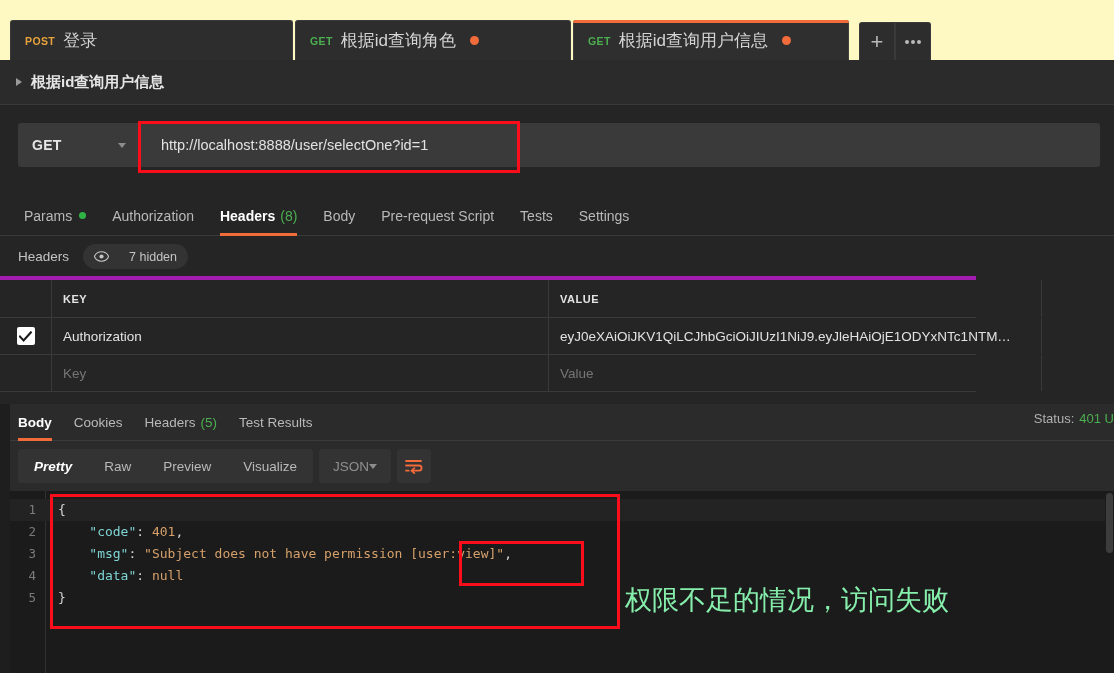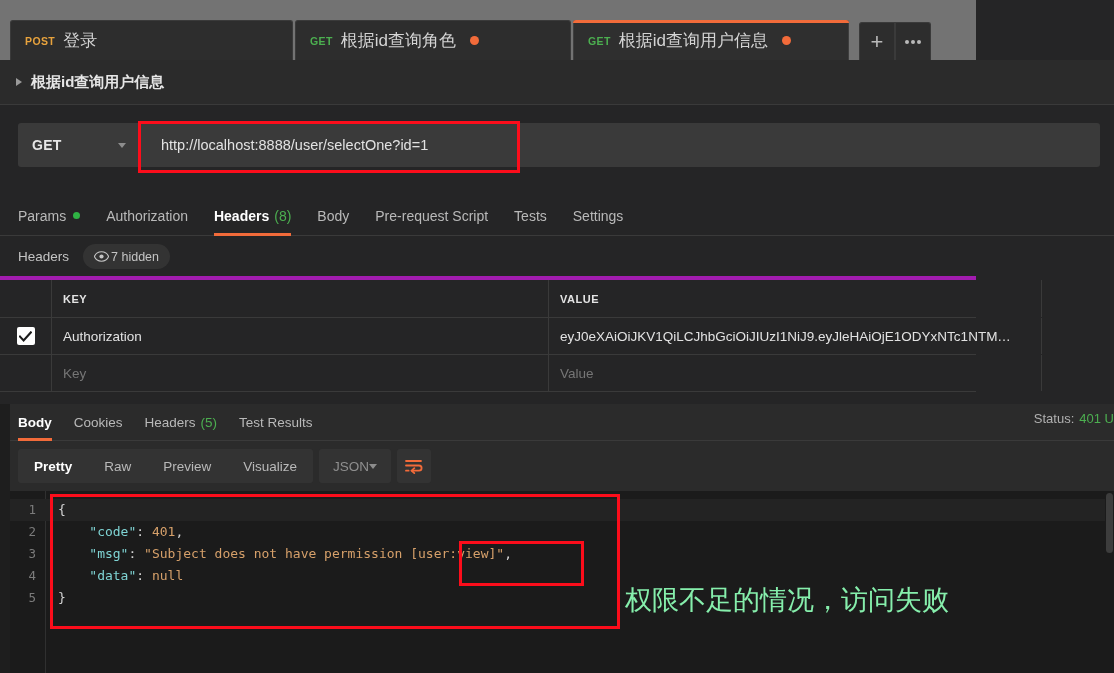--- a/index.html
+++ b/index.html
@@ -6,22 +6,22 @@
   html, body {
     width: 1114px; height: 673px;
     background: #1e1e1e;
     font-family: "Liberation Sans", "DejaVu Sans", sans-serif;
     overflow: hidden;
   }
   #app { position: relative; width: 1114px; height: 673px; background: #252526; }
 
   
   .tabstrip {
-    position: absolute; left: 0; top: 0; width: 976px; height: 60px;
-    background: #737373; display: flex; align-items: flex-end;
+    position: absolute; left: 0; top: 0; width: 1114px; height: 60px;
+    background: #fef9c3; display: flex; align-items: flex-end;
     padding-left: 10px;
   }
   .tab {
     position: relative; height: 40px; display: flex; align-items: center;
     padding: 0 14px; background: #2d2d2d; border: 1px solid #3a3a3a;
     border-bottom: none; border-radius: 3px 3px 0 0; margin-right: 2px;
     cursor: pointer; white-space: nowrap;
   }
   .tab.active { background: #2f2f2f; border-color: #3f3f3f; }
   .tab.active::before {
@@ -84,21 +84,21 @@
   }
   .urlfield {
     flex: 1; display: flex; align-items: center; padding-left: 20px;
     font-size: 14.5px; color: #e2e2e2; border-left: 1px solid #4a4a4a;
     cursor: text; overflow: hidden; white-space: nowrap;
   }
 
   
   .subtabs {
     position: absolute; left: 0; top: 196px; width: 1114px; height: 40px;
-    display: flex; align-items: center; padding-left: 18px;
+    display: flex; align-items: center; padding-left: 24px;
     border-bottom: 1px solid #3a3a3a; background: #252526;
   }
   .subtab {
     position: relative; height: 40px; display: flex; align-items: center;
     margin-right: 26px; font-size: 14px; color: #b9b9b9; cursor: pointer;
     white-space: nowrap;
   }
   .subtab.active { color: #fff; font-weight: bold; }
   .subtab.active::after {
     content: ""; position: absolute; left: 0; right: 0; bottom: 0; height: 2.5px;
@@ -109,21 +109,21 @@
   }
   .subtab .cnt { color: #4caf50; margin-left: 5px; font-weight: normal; }
 
   
   .headers-subrow {
     position: absolute; left: 0; top: 237px; width: 1114px; height: 39px;
     display: flex; align-items: center; padding-left: 18px; background: #252526;
   }
   .hs-label { font-size: 13.5px; color: #c4c4c4; margin-right: 14px; }
   .hidden-pill {
-    display: flex; align-items: center; gap: 2px; height: 25px; padding: 0 11px;
+    display: flex; align-items: center; gap: 20px; height: 25px; padding: 0 11px;
     background: #333333; border-radius: 13px; cursor: pointer;
   }
   .hidden-pill .txt { font-size: 12.5px; color: #c4c4c4; }
   .eye { display: block; }
 
   
   .htable {
     position: absolute; left: 0; top: 276px; width: 976px; height: 112px;
     border-top: 4px solid #a21caf; background: #252526;
   }
@@ -175,21 +175,21 @@
 
   .body-toolbar {
     position: absolute; left: 10px; top: 441px; width: 1104px; height: 50px;
     background: #2b2b2b; display: flex; align-items: center; padding-left: 8px; gap: 6px;
   }
   .fmtgroup { display: flex; align-items: center; background: #333333; border-radius: 3px; height: 34px; }
   .fmt {
     height: 34px; display: flex; align-items: center; padding: 0 16px;
     font-size: 13.5px; color: #b9b9b9; cursor: pointer; white-space: nowrap;
   }
-  .fmt.active { color: #fff; font-weight: bold; }
+  .fmt.active { color: #fff; font-weight: bold; font-style: italic; }
   .jsonsel {
     display: flex; align-items: center; height: 34px; padding: 0 14px;
     background: #333333; border-radius: 3px; cursor: pointer;
   }
   .jsonsel .jtxt { font-size: 13.5px; color: #8f8f8f; }
   .wrapbtn {
     width: 34px; height: 34px; background: #333333; border-radius: 3px;
     display: flex; align-items: center; justify-content: center; cursor: pointer;
   }
 

